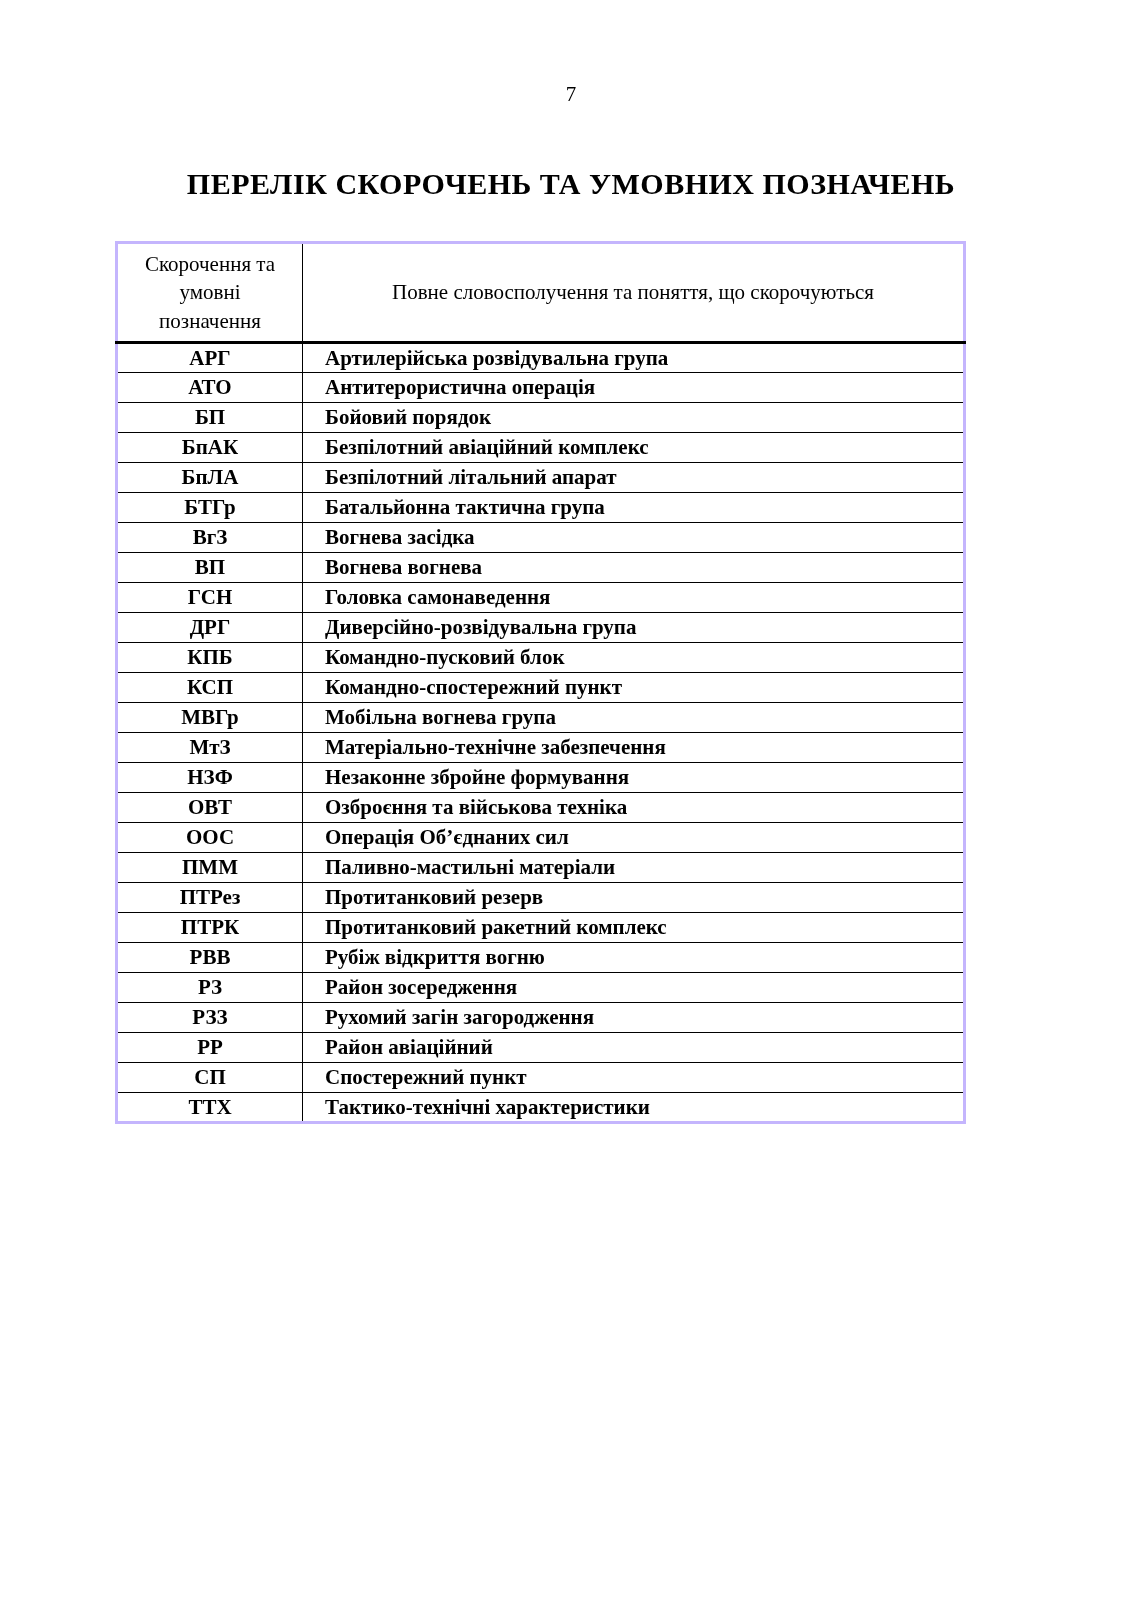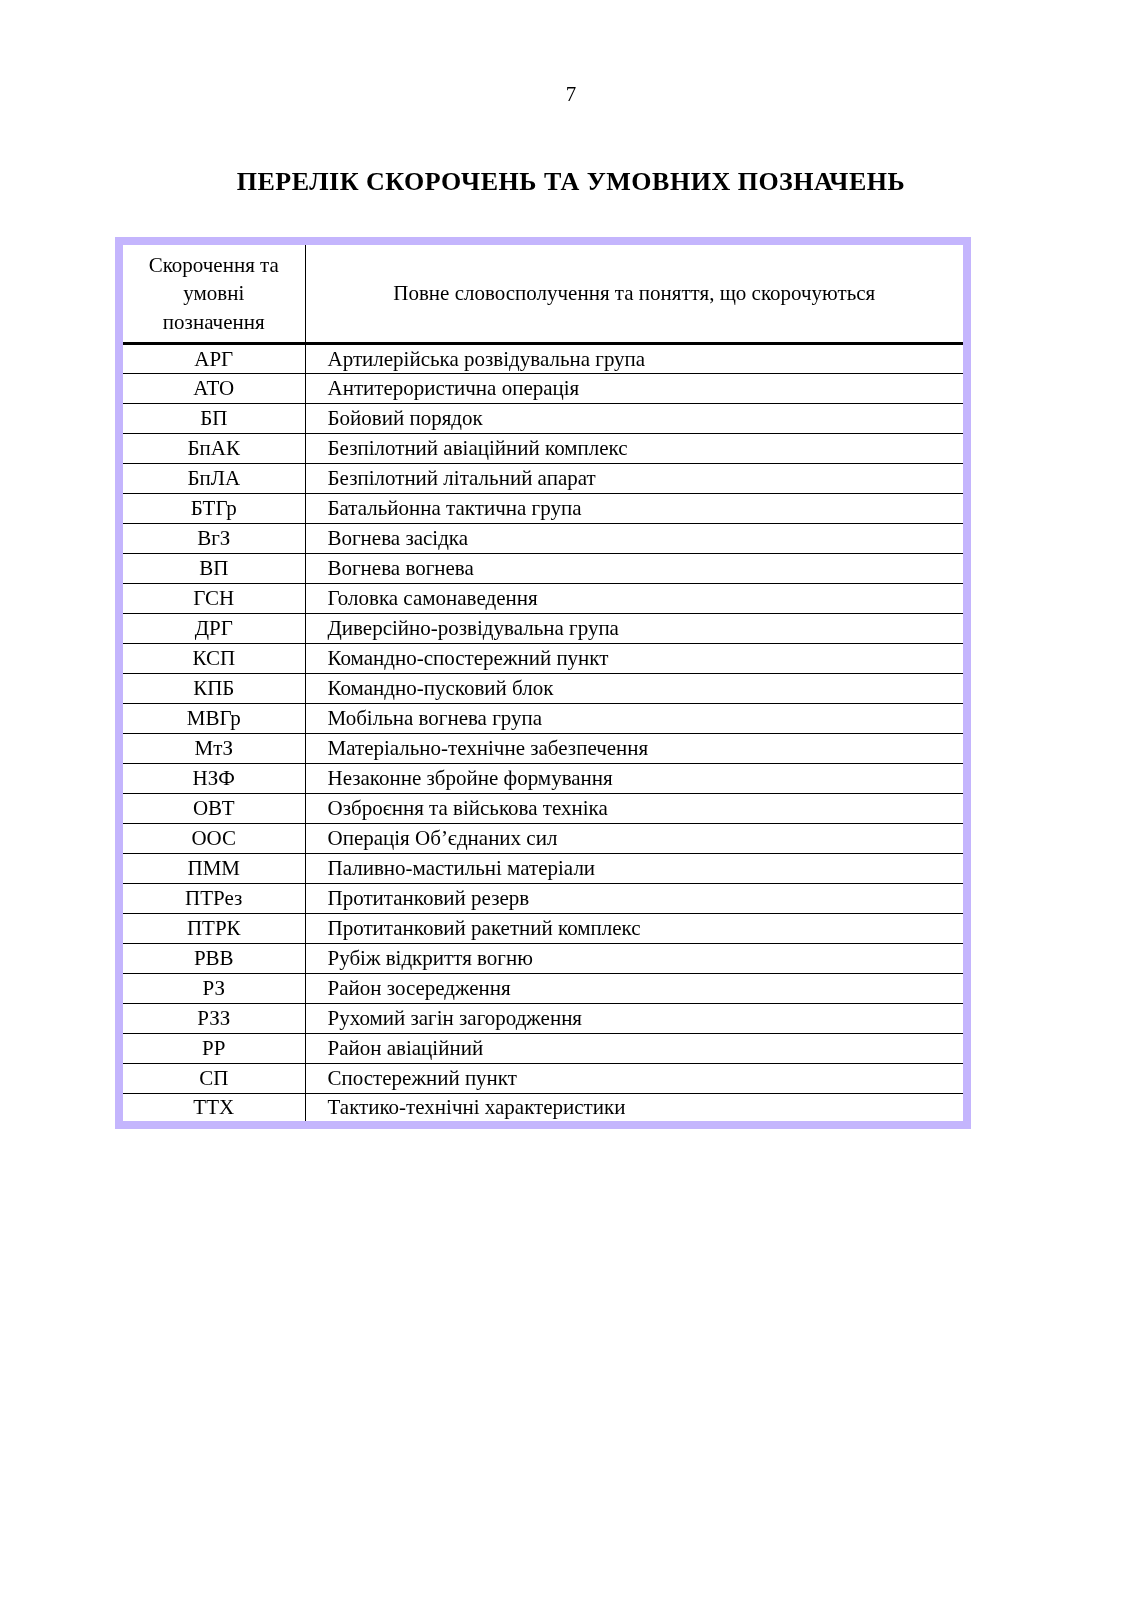--- a/index.html
+++ b/index.html
@@ -22,21 +22,21 @@
   }
   .page-number {
     text-align: center;
     padding-top: 84px;
     font-size: 21px;
     line-height: 1;
   }
   .doc-title {
     text-align: center;
     margin-top: 62px;
-    font-size: 26px;
+    font-size: 30px;
     font-weight: bold;
     letter-spacing: 0.5px;
   }
   .table-wrap {
     margin: 40px 0 0 115px;
     width: 848px;
   }
   table.abbrev-table {
     border-collapse: collapse;
     width: 848px;
@@ -45,33 +45,34 @@
   table.abbrev-table col.c1 { width: 186px; }
   table.abbrev-table col.c2 { width: 662px; }
   table.abbrev-table th,
   table.abbrev-table td {
     border: 1px solid #000000;
     font-size: 21px;
     font-weight: normal;
     box-sizing: border-box;
   }
   table.abbrev-table {
-    border: 8px solid #c4b5fd;
+    border: 3px solid #c4b5fd;
   }
   table.abbrev-table thead th {
     border-bottom: 3px solid #000000;
     text-align: center;
     vertical-align: middle;
     padding: 6px 8px;
     line-height: 1.35;
   }
   table.abbrev-table tbody td {
     height: 30px;
     padding: 1px 8px;
     vertical-align: middle;
+    font-weight: bold;
   }
   table.abbrev-table tbody td.abbr {
     text-align: center;
   }
   table.abbrev-table tbody td.full {
     text-align: left;
     padding-left: 22px;
   }
 </style>
 </head>
@@ -141,27 +142,27 @@
     <td class="abbr">ГСН</td>
     <td class="full">Головка самонаведення</td>
   </tr>
 
   <tr>
     <td class="abbr">ДРГ</td>
     <td class="full">Диверсійно-розвідувальна група</td>
   </tr>
 
   <tr>
+    <td class="abbr">КПБ</td>
+    <td class="full">Командно-пусковий блок</td>
+  </tr>
+
+  <tr>
     <td class="abbr">КСП</td>
     <td class="full">Командно-спостережний пункт</td>
-  </tr>
-
-  <tr>
-    <td class="abbr">КПБ</td>
-    <td class="full">Командно-пусковий блок</td>
   </tr>
 
   <tr>
     <td class="abbr">МВГр</td>
     <td class="full">Мобільна вогнева група</td>
   </tr>
 
   <tr>
     <td class="abbr">МтЗ</td>
     <td class="full">Матеріально-технічне забезпечення</td>

